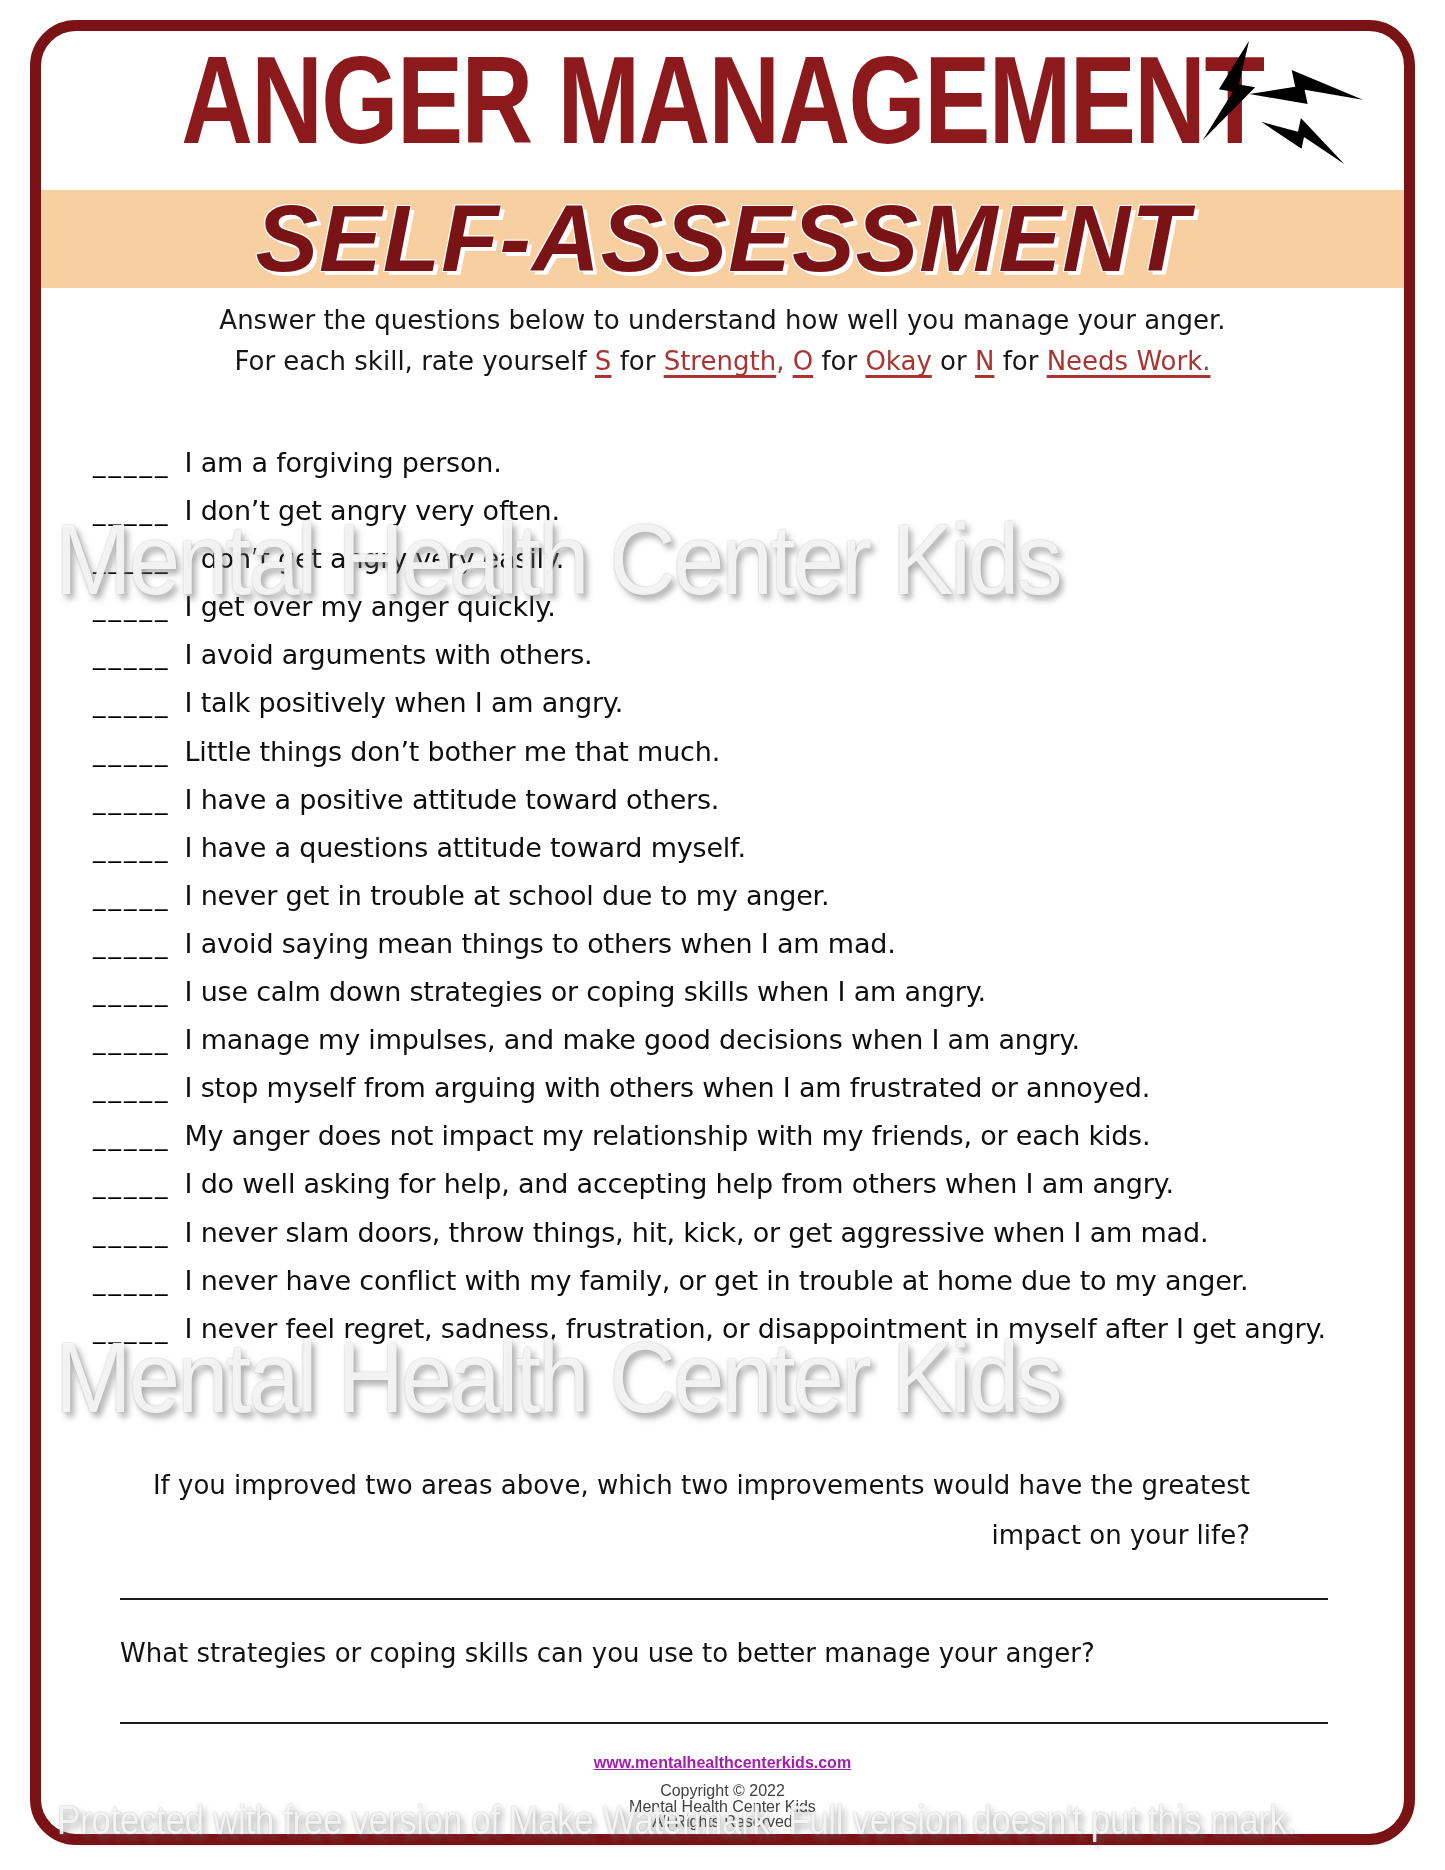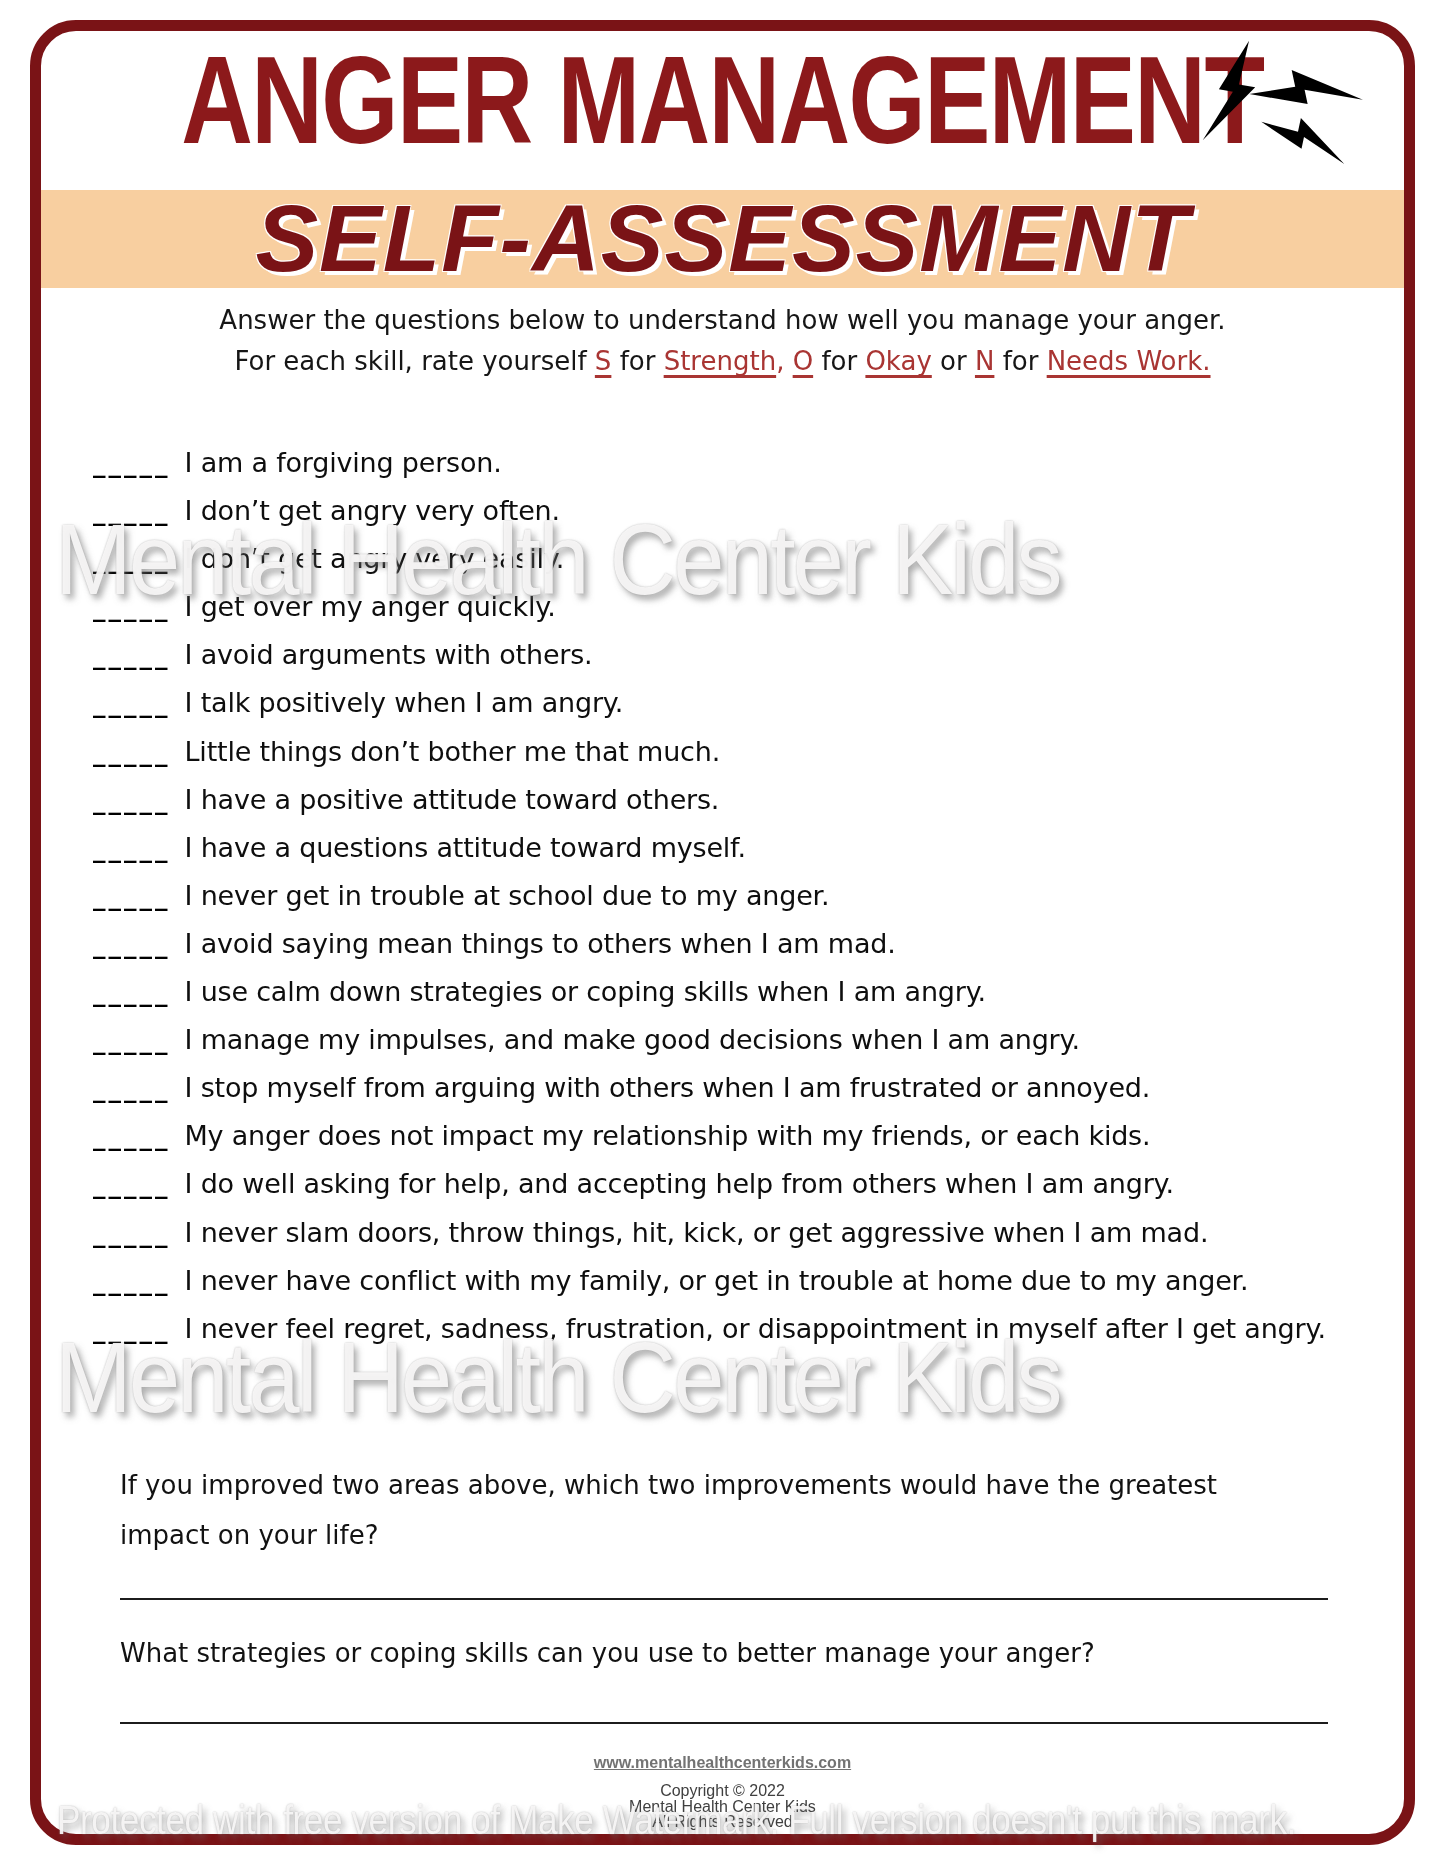--- a/index.html
+++ b/index.html
@@ -44,33 +44,33 @@
   }
   
   .instructions{position:absolute;top:300px;left:0;width:100%;text-align:center;
     font-size:26px;line-height:41px;color:#161616;}
   .ins-line2 .ru{color:var(--accent-red);text-decoration:underline;
     text-decoration-thickness:3px;text-underline-offset:5px;}
   .ins-line2 .red{color:var(--accent-red);}
   
   .checklist{position:absolute;left:93px;top:439px;}
   .check-item{height:48.1px;line-height:48.1px;white-space:nowrap;}
-  .blank{font-weight:bold;letter-spacing:3px;font-size:25px;color:#000;}
+  .blank{font-weight:normal;letter-spacing:3px;font-size:25px;color:#000;}
   .item-text{font-size:27px;margin-left:14px;color:#0e0e0e;letter-spacing:-0.2px;}
   
   .question{position:absolute;left:120px;width:1130px;font-size:26px;line-height:50px;color:#121212;}
-  .q1{top:1460px;}
+  .q1{top:1460px;text-align:right;}
   .q2{top:1628px;width:1200px;}
   .answer-line{position:absolute;left:120px;width:1208px;border-top:2.5px solid #1c1c1c;height:0;}
   .al1{top:1598px;}
   .al2{top:1722px;}
   
   .footer{position:absolute;top:1754px;left:0;width:100%;text-align:center;
     font-family:"Liberation Sans","DejaVu Sans",sans-serif;}
-  .url{font-size:16px;font-weight:bold;text-decoration:underline;color:#737373;display:inline-block;}
+  .url{font-size:16px;font-weight:bold;text-decoration:underline;color:#a21caf;display:inline-block;}
   .copy{margin-top:11px;font-size:16px;line-height:15.5px;color:#404040;}
   
   .wm{
     position:absolute;white-space:nowrap;pointer-events:none;z-index:50;
     font-family:"Liberation Sans","DejaVu Sans",sans-serif;
     color:rgba(250,249,248,0.92);
     text-shadow:0 0 2px rgba(150,150,150,0.65),4px 5px 7px rgba(105,105,105,0.55);
   }
   .wm-mid{font-size:100px;letter-spacing:-3px;transform:scaleX(0.92);transform-origin:left center;}
   .wm1{left:55px;top:502px;}

